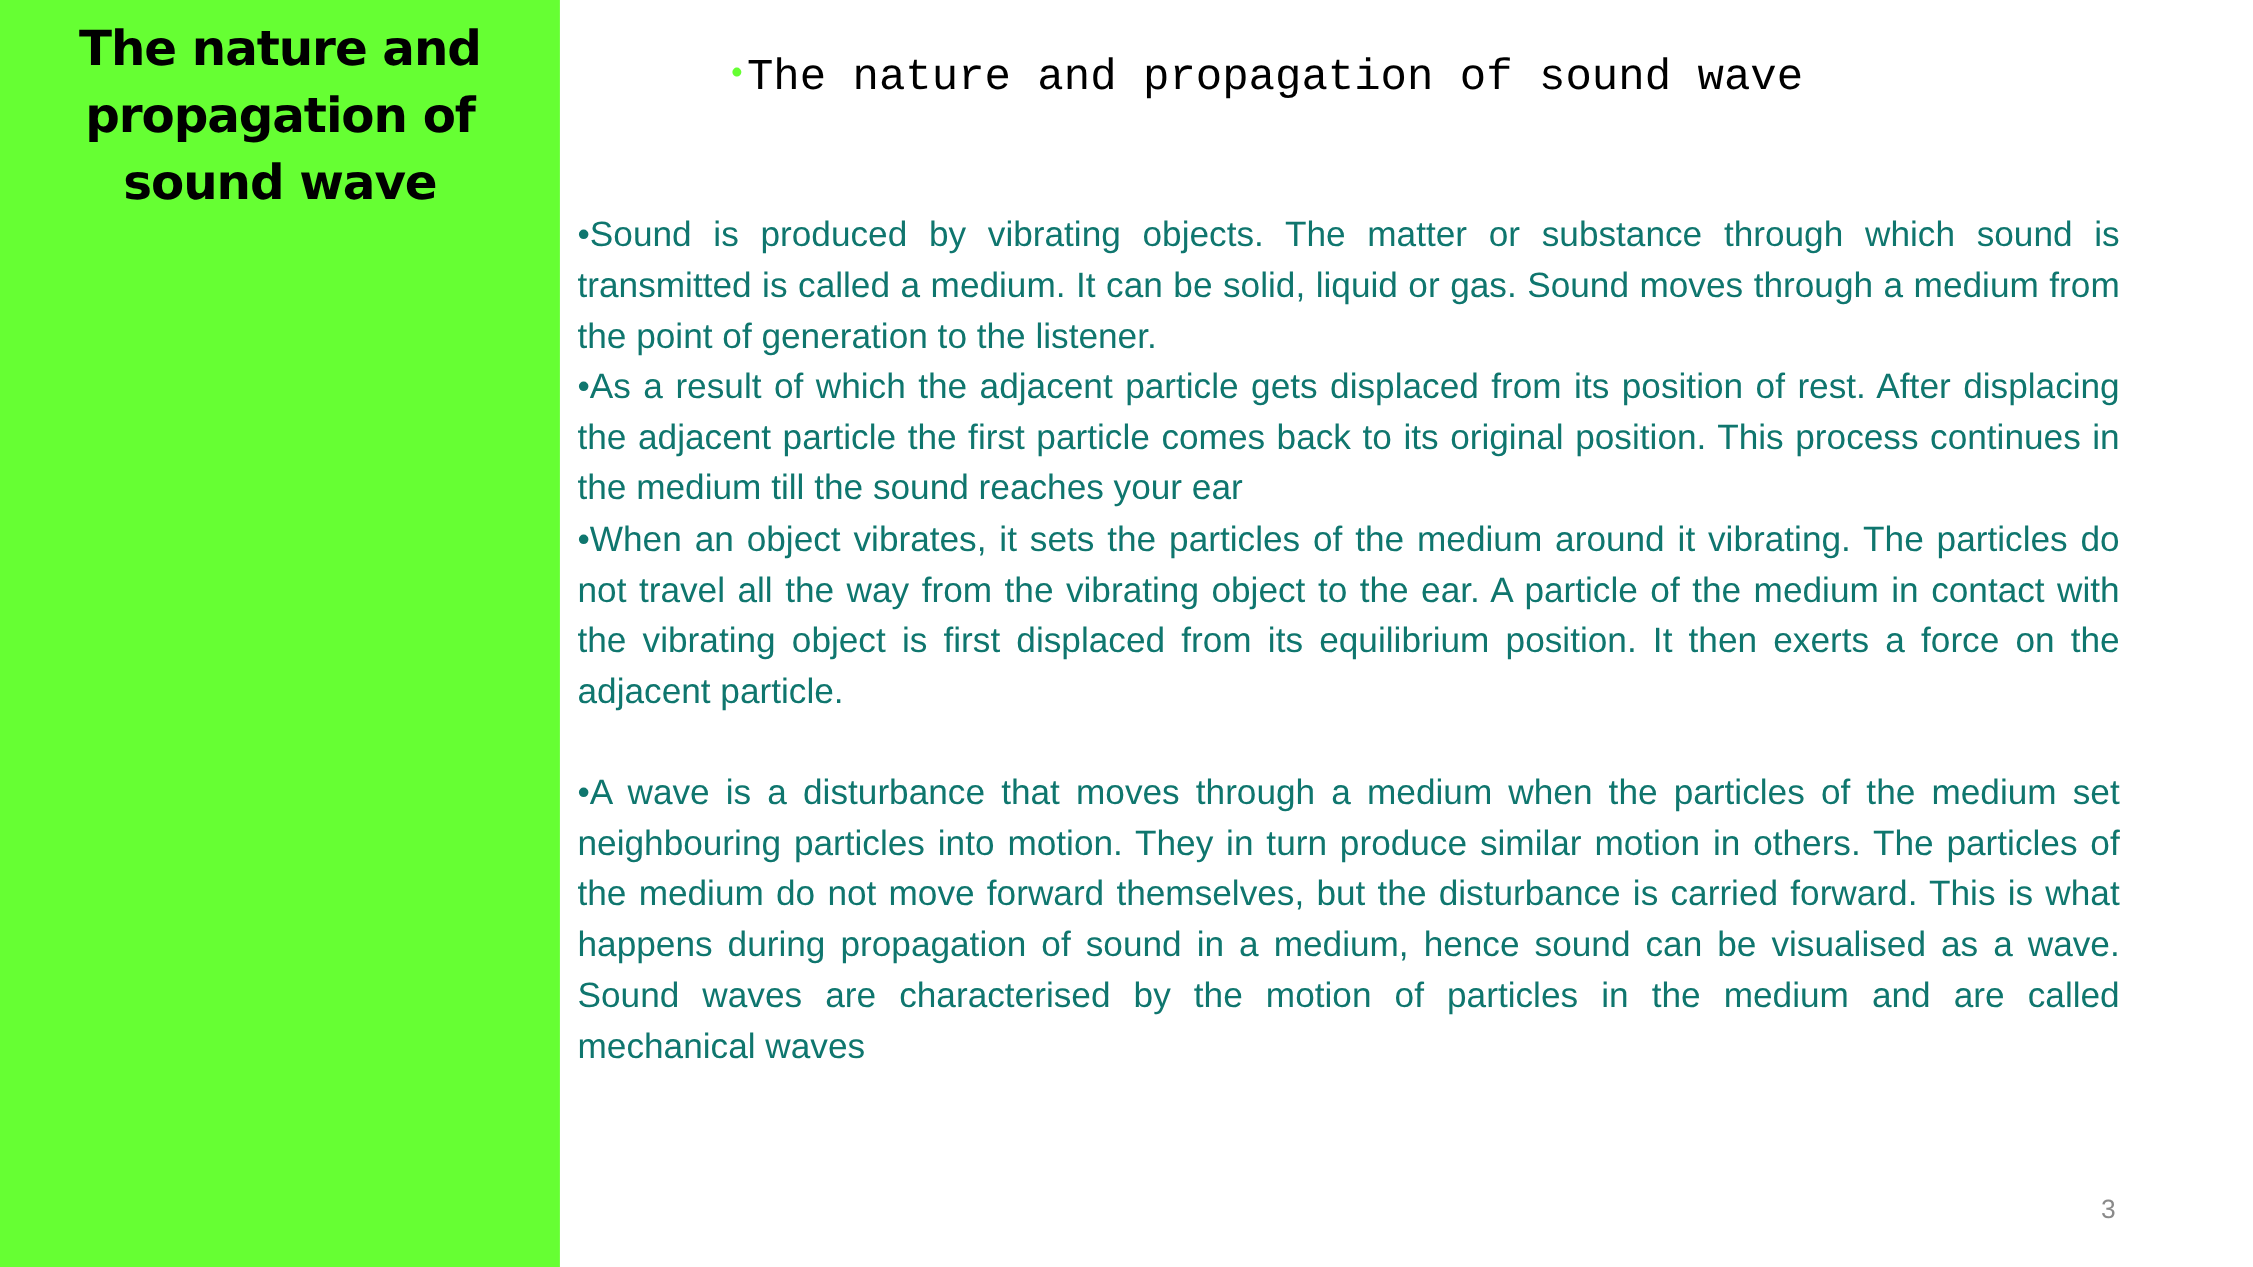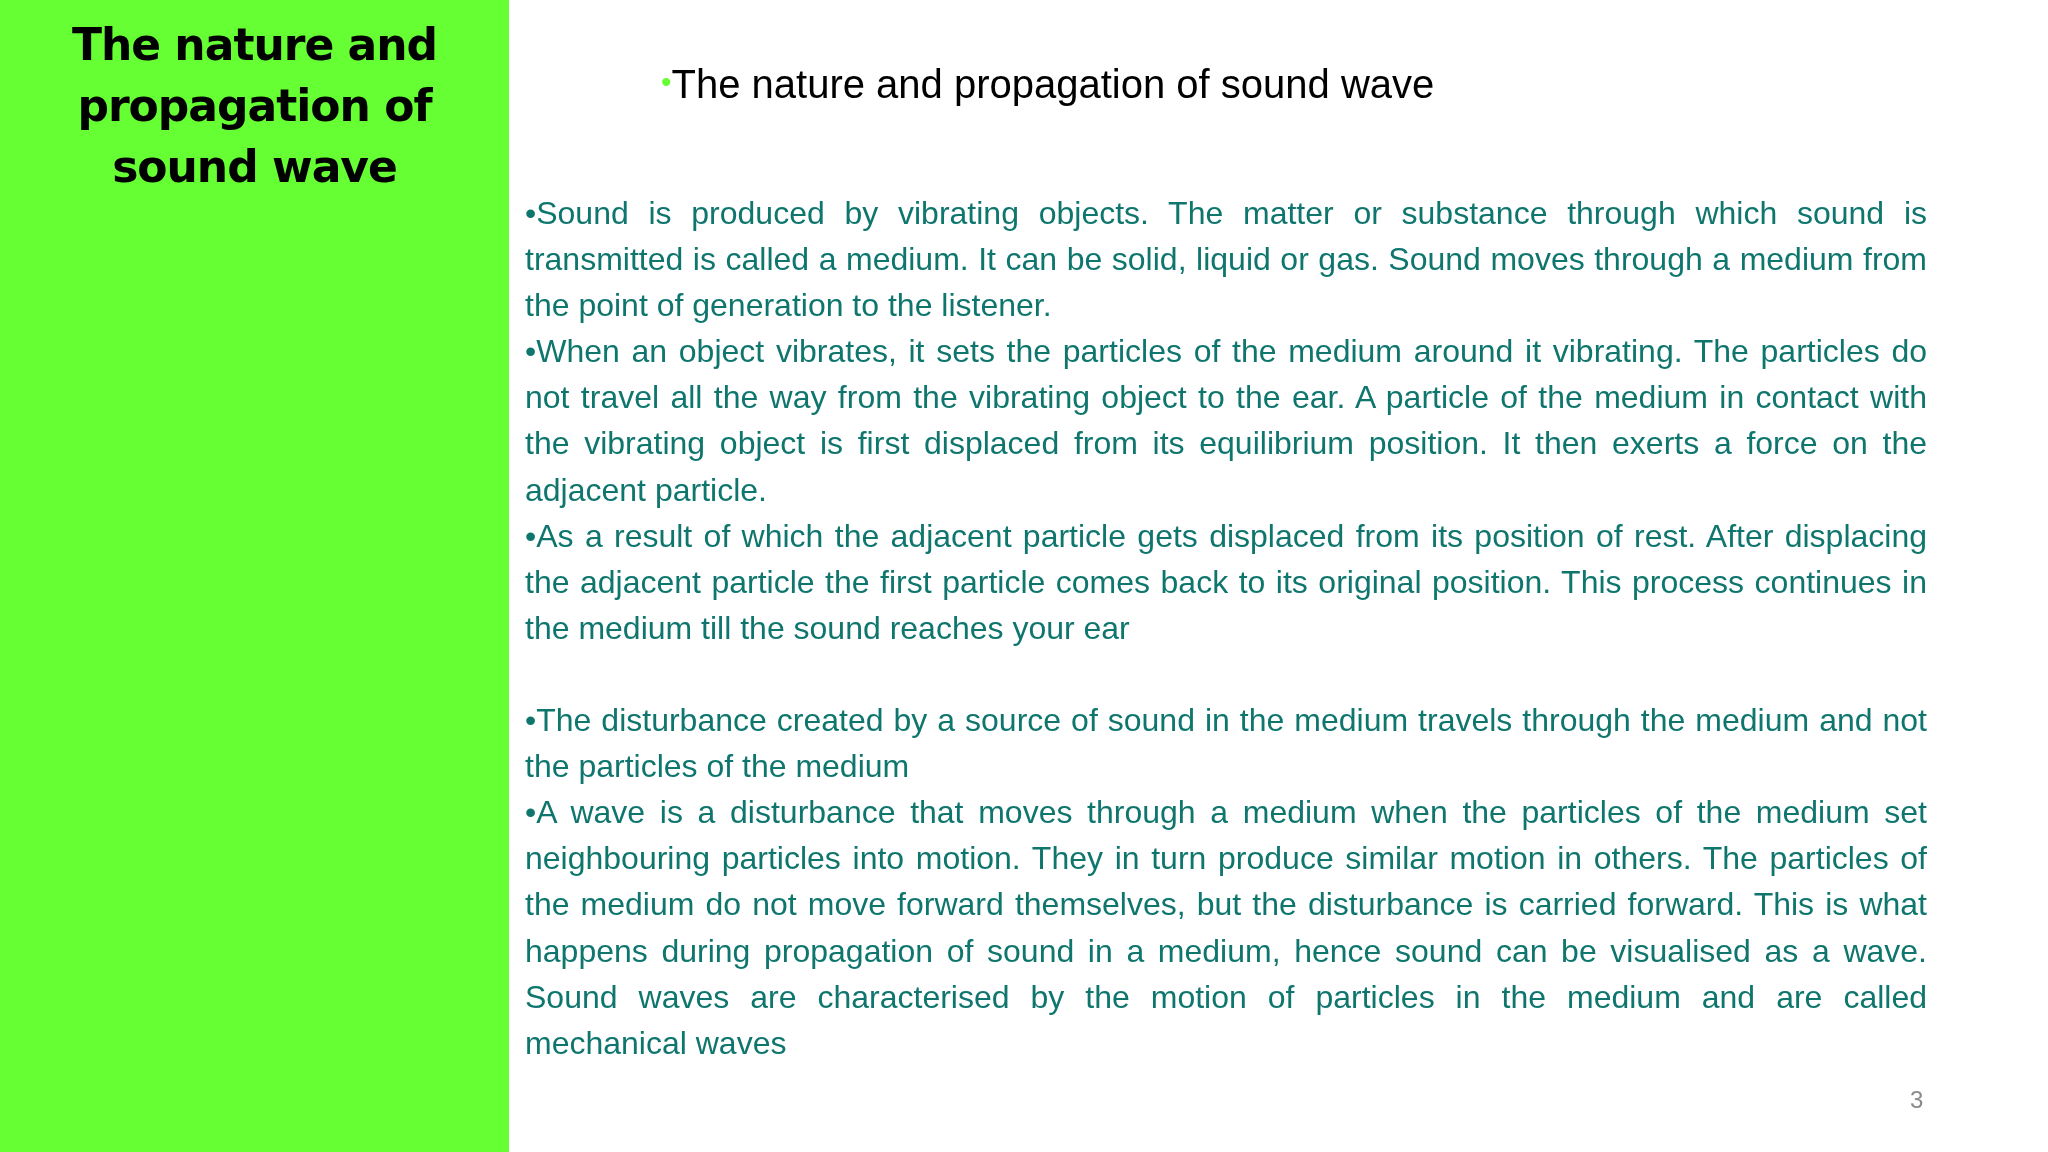--- a/index.html
+++ b/index.html
@@ -33,22 +33,22 @@
       font-family: "DejaVu Sans", sans-serif;
       font-weight: bold;
       font-size: 44px;
       line-height: 61px;
       color: #000000;
       letter-spacing: -1px;
     }
     .heading {
       position: absolute;
       left: 661px;
-      top: 58px;
-      font-family: Liberation Sans, sans-serif;
+      top: 44px;
+      font-family: Liberation Mono, monospace;
       font-size: 40px;
       line-height: 48px;
       color: #000000;
       white-space: nowrap;
     }
     .heading .bullet {
       color: #66ff33;
       font-size: 30px;
       vertical-align: 6px;
     }
@@ -86,21 +86,20 @@
   <div class="side-panel">
     <div class="side-title">The nature and propagation of sound wave</div>
   </div>
 
   <div class="heading">
     <span class="bullet">•</span><span>The nature and propagation of sound wave</span>
   </div>
 
   <div class="body-text">
     <p>•Sound is produced by vibrating objects. The matter or substance through which sound is transmitted is called a medium. It can be solid, liquid or gas. Sound moves through a medium from the point of generation to the listener.</p>
+    <p>•As a result of which the adjacent particle gets displaced from its position of rest. After displacing the adjacent particle the first particle comes back to its original position. This process continues in the medium till the sound reaches your ear</p>
     <p>•When an object vibrates, it sets the particles of the medium around it vibrating. The particles do not travel all the way from the vibrating object to the ear. A particle of the medium in contact with the vibrating object is first displaced from its equilibrium position. It then exerts a force on the adjacent particle.</p>
-    <p>•As a result of which the adjacent particle gets displaced from its position of rest. After displacing the adjacent particle the first particle comes back to its original position. This process continues in the medium till the sound reaches your ear</p>
     <p class="spacer"></p>
-    <p>•The disturbance created by a source of sound in the medium travels through the medium and not the particles of the medium</p>
     <p>•A wave is a disturbance that moves through a medium when the particles of the medium set neighbouring particles into motion. They in turn produce similar motion in others. The particles of the medium do not move forward themselves, but the disturbance is carried forward. This is what happens during propagation of sound in a medium, hence sound can be visualised as a wave. Sound waves are characterised by the motion of particles in the medium and are called mechanical waves</p>
   </div>
 
   <div class="page-number">3</div>
 </div>
 
 </body></html>

